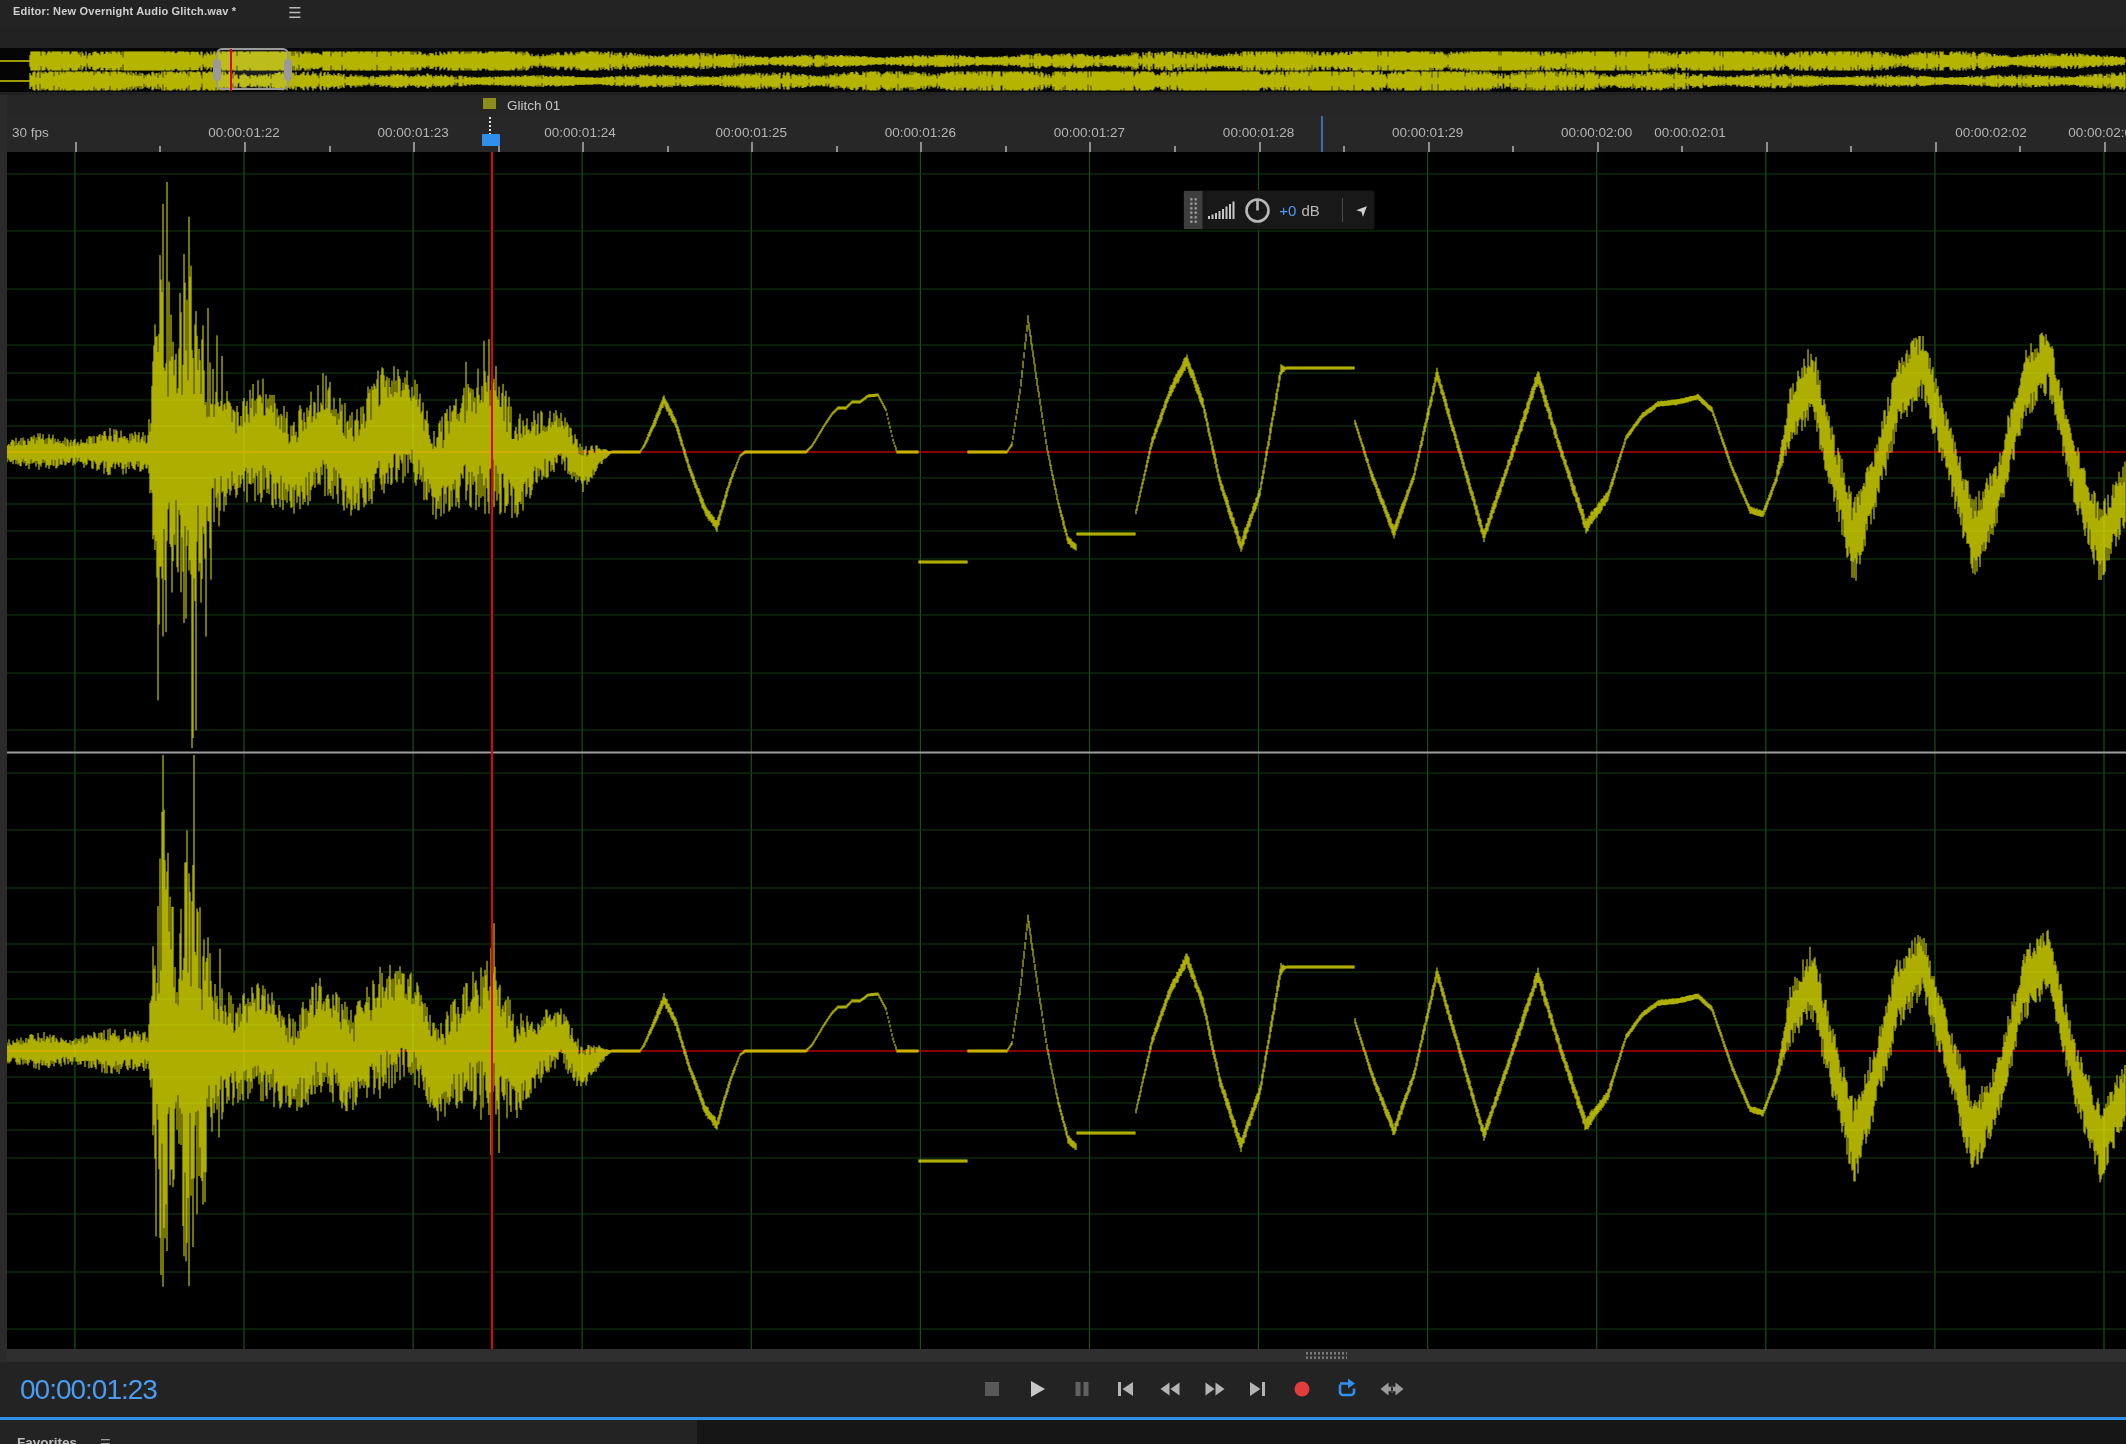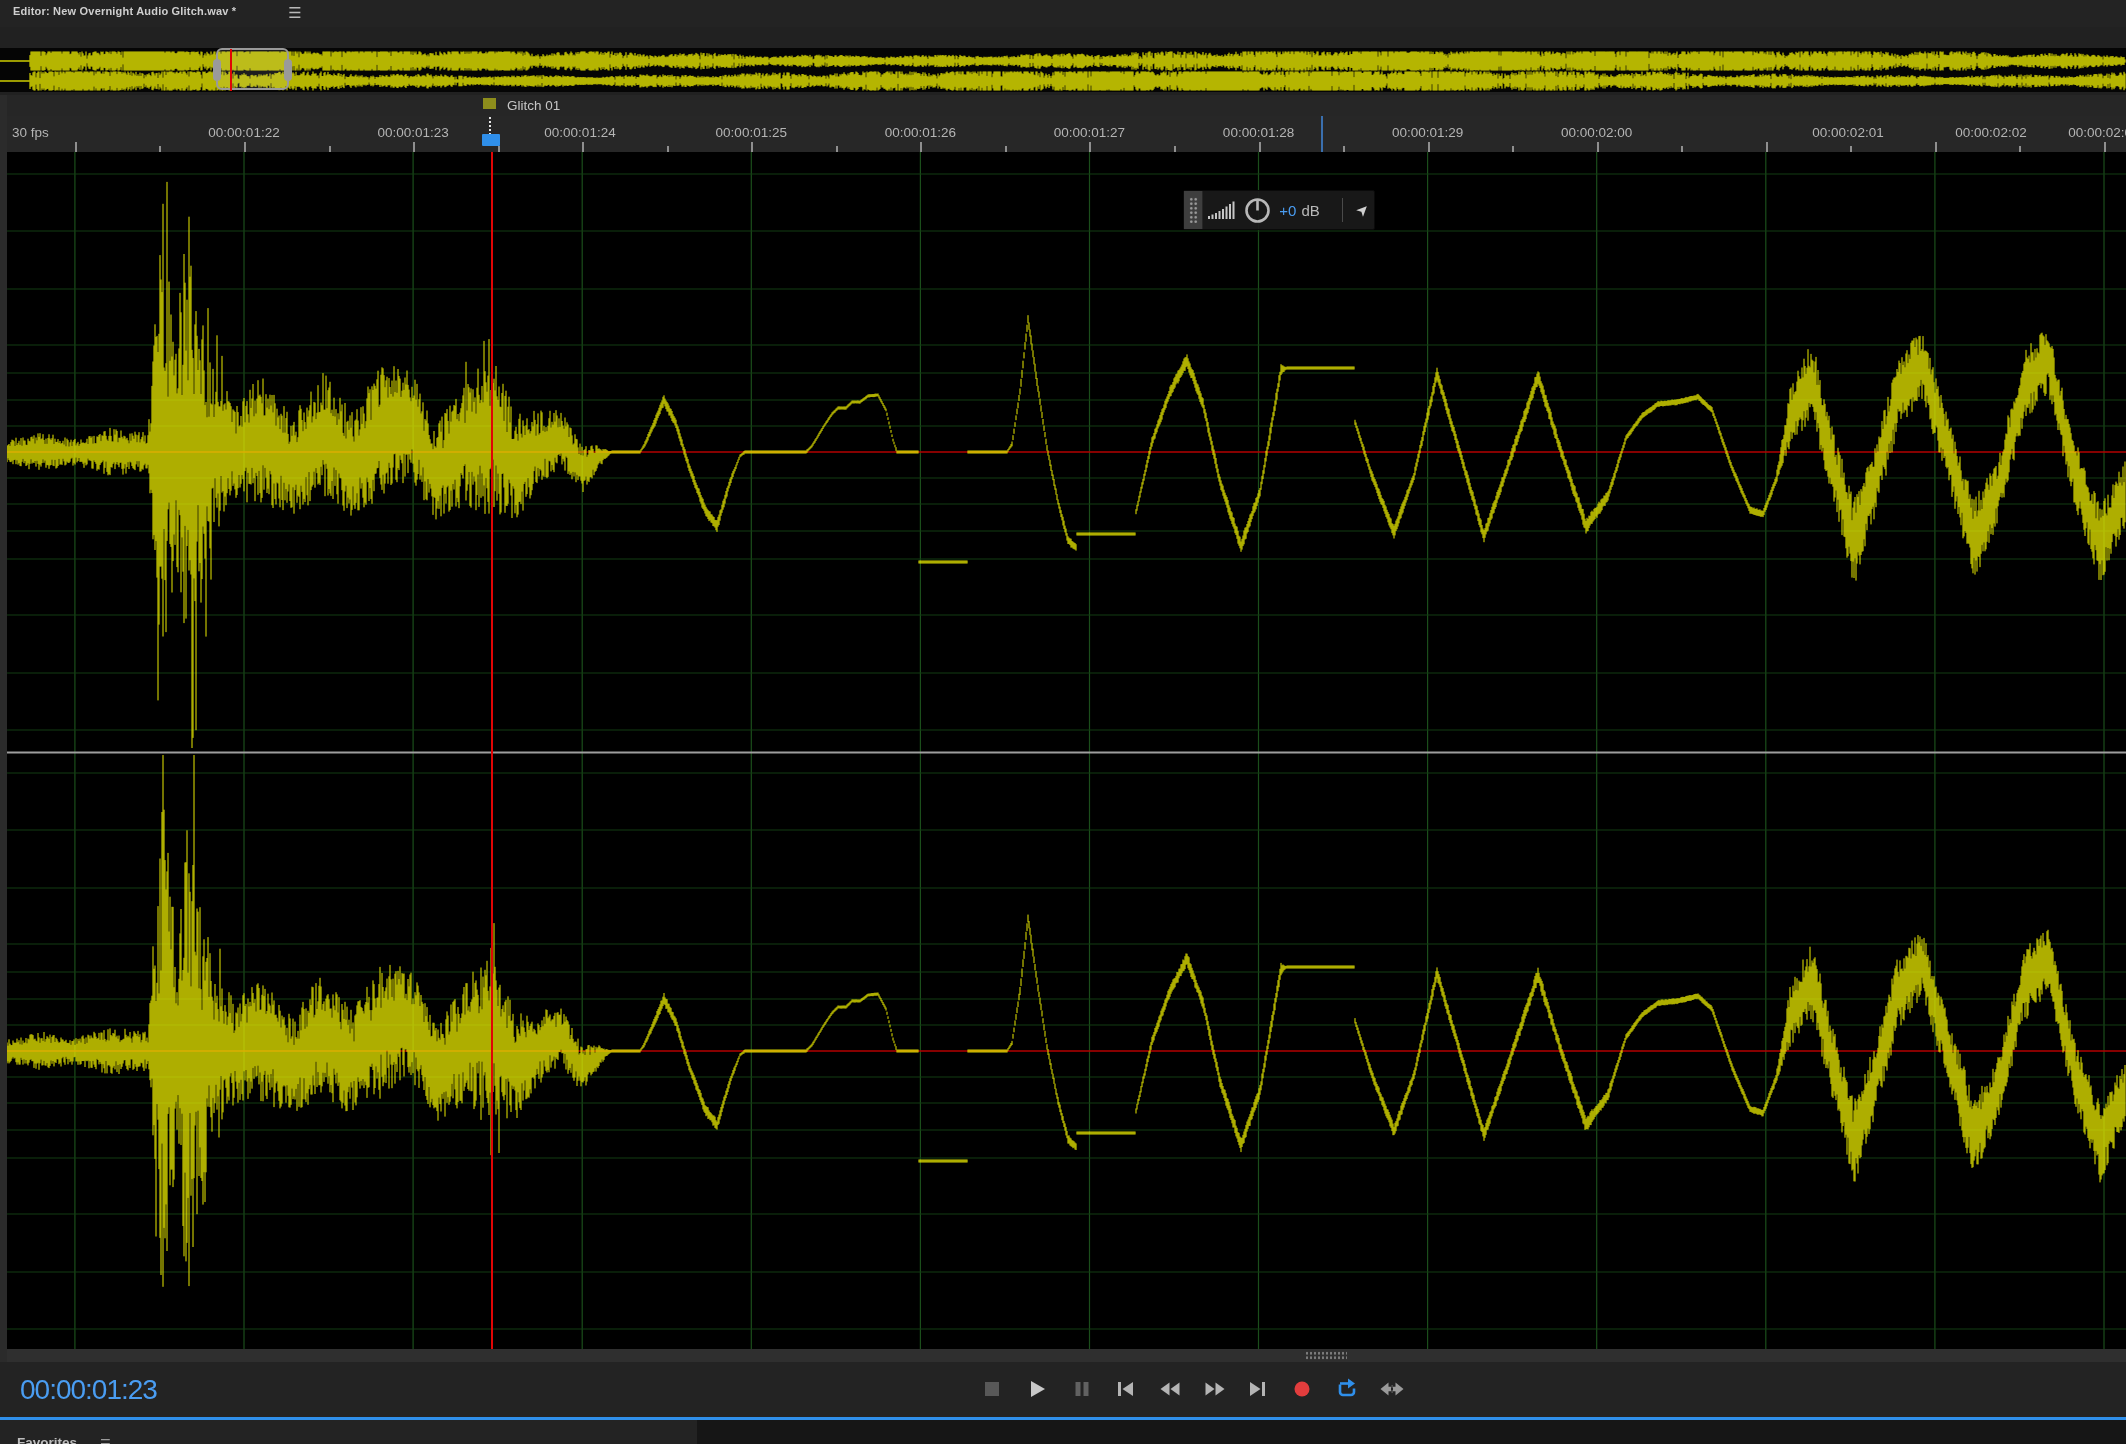--- a/index.html
+++ b/index.html
@@ -112,21 +112,21 @@
   <div id="ruler-labels">
       <div class="abs ruler-label" style="left: 244px;">00:00:01:22</div>
       <div class="abs ruler-label" style="left: 413.09px;">00:00:01:23</div>
       <div class="abs ruler-label" style="left: 568px; margin-left: 12px;">00:00:01:24</div>
       <div class="abs ruler-label" style="left: 751.27px;">00:00:01:25</div>
       <div class="abs ruler-label" style="left: 920.36px;">00:00:01:26</div>
       <div class="abs ruler-label" style="left: 1089.45px;">00:00:01:27</div>
       <div class="abs ruler-label" style="left: 1258.54px;">00:00:01:28</div>
       <div class="abs ruler-label" style="left: 1427.63px;">00:00:01:29</div>
       <div class="abs ruler-label" style="left: 1596.72px;">00:00:02:00</div>
-      <div class="abs ruler-label" style="left: 1848px;">00:00:02:01</div>
+      <div class="abs ruler-label" style="left: 1690px;">00:00:02:01</div>
       <div class="abs ruler-label" style="left: 1991px;">00:00:02:02</div>
       <div class="abs ruler-label" style="left: 2103.99px;">00:00:02:03</div>
       <div class="abs tick" style="left: 74.91px; top: 26px; height: 10px;"></div>
       <div class="abs tick" style="left: 159.455px; top: 30px; height: 6px;"></div>
       <div class="abs tick" style="left: 244px; top: 26px; height: 10px;"></div>
       <div class="abs tick" style="left: 328.545px; top: 30px; height: 6px;"></div>
       <div class="abs tick" style="left: 413.09px; top: 26px; height: 10px;"></div>
       <div class="abs tick" style="left: 497.635px; top: 30px; height: 6px;"></div>
       <div class="abs tick" style="left: 582.18px; top: 26px; height: 10px;"></div>
       <div class="abs tick" style="left: 666.725px; top: 30px; height: 6px;"></div>

